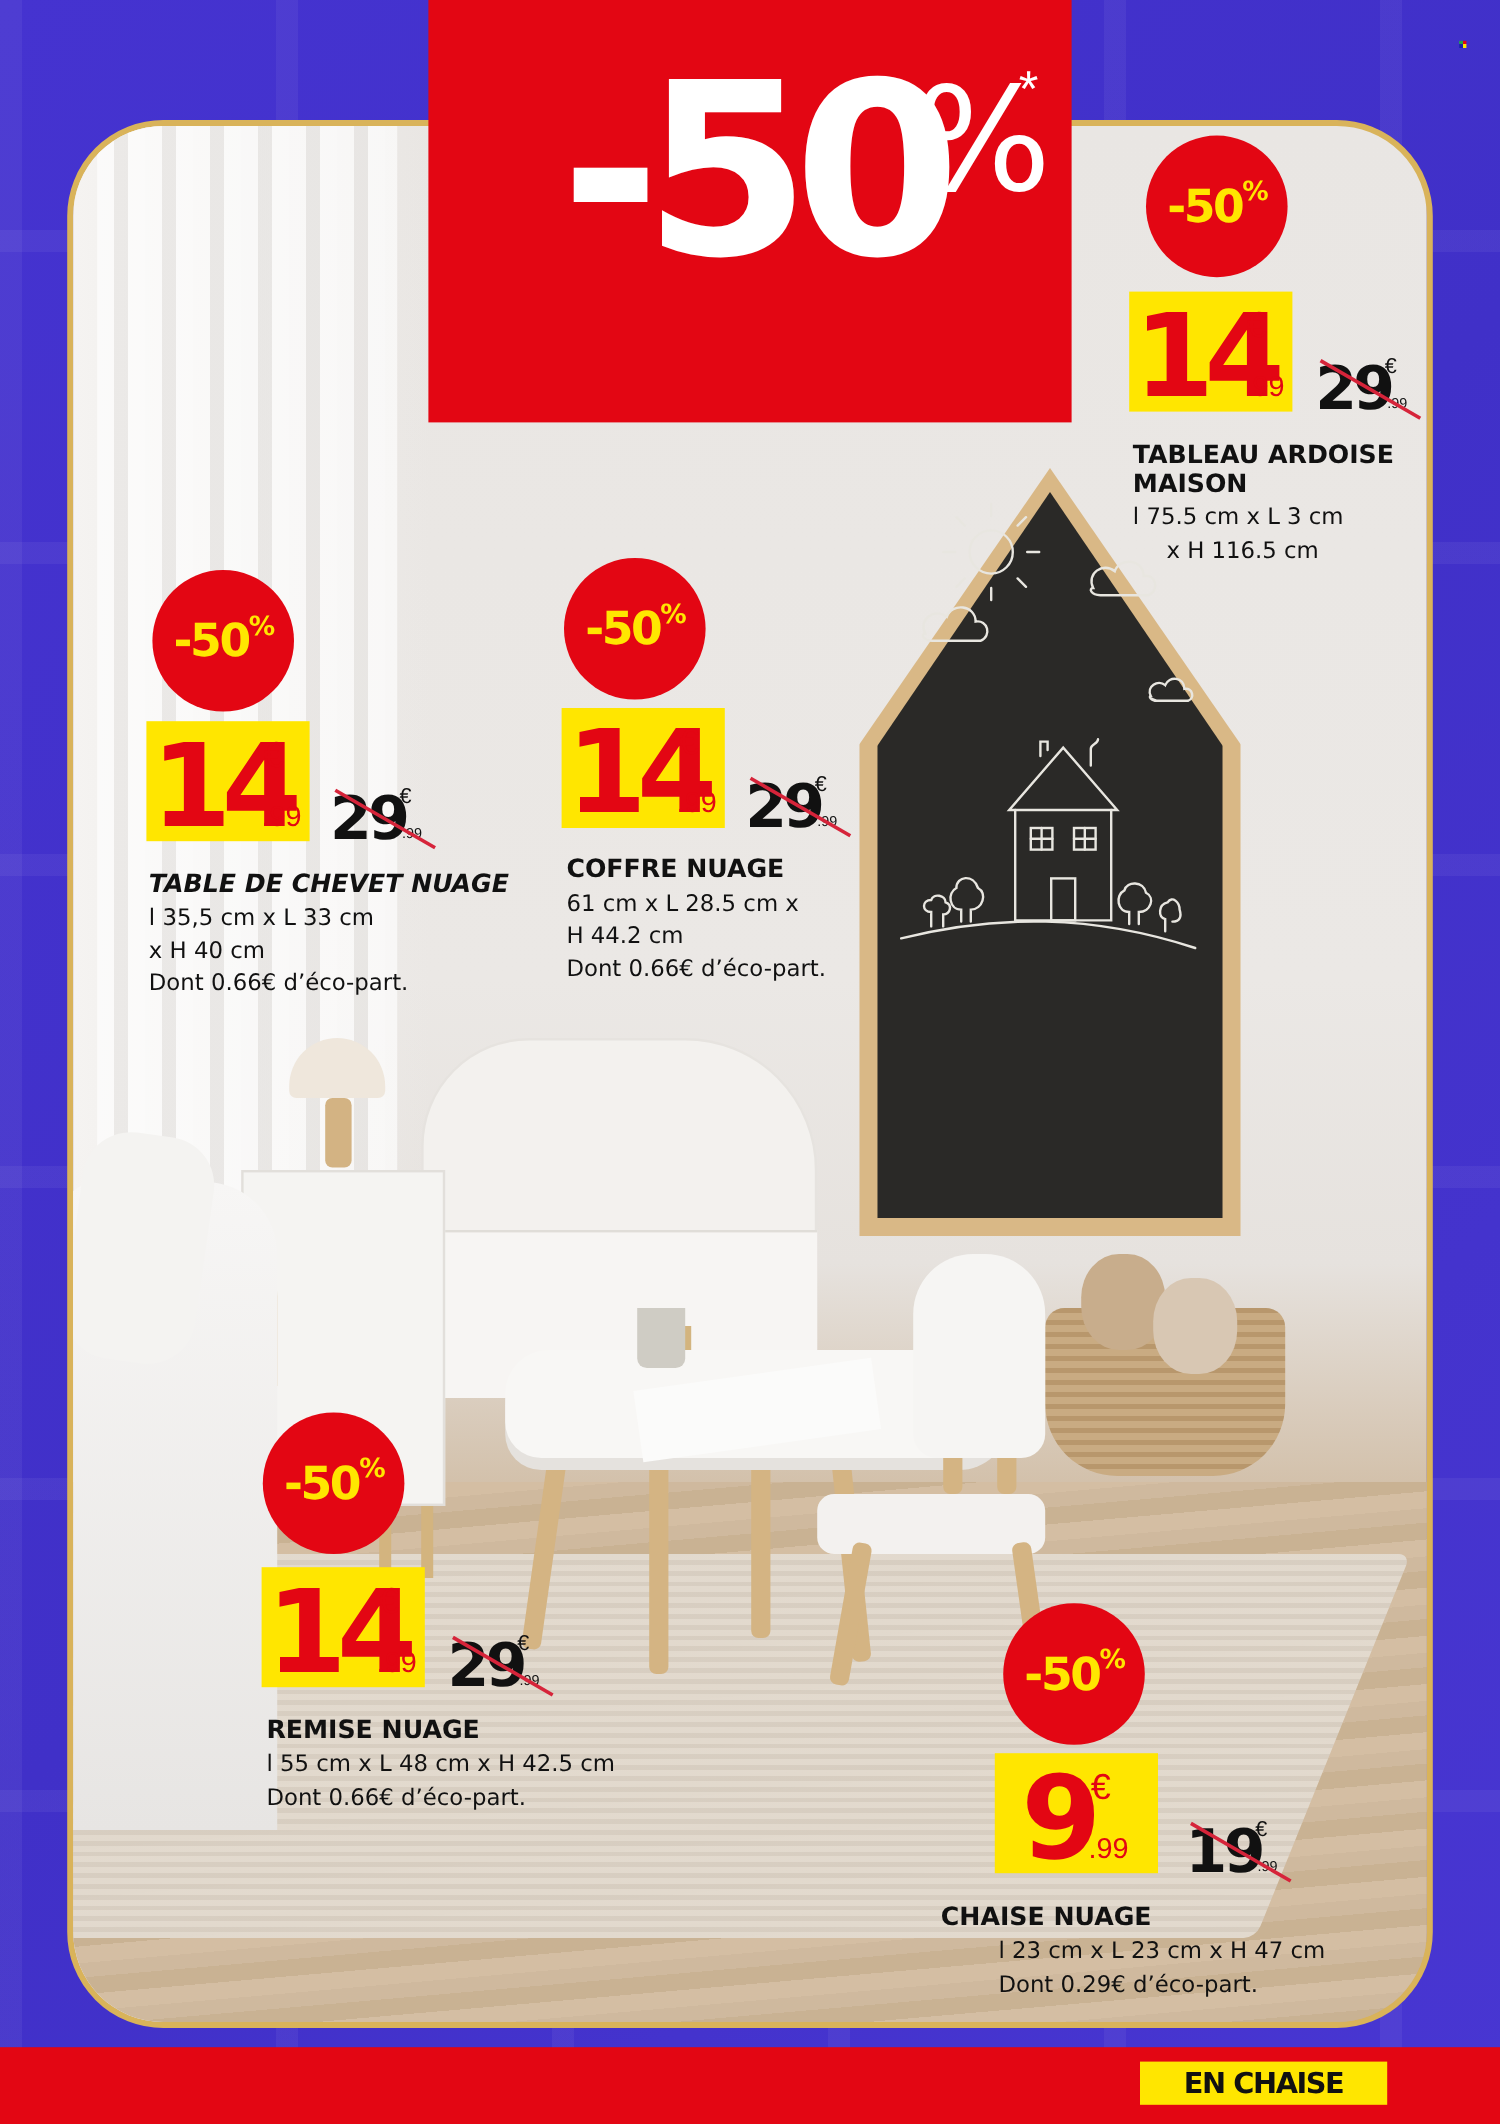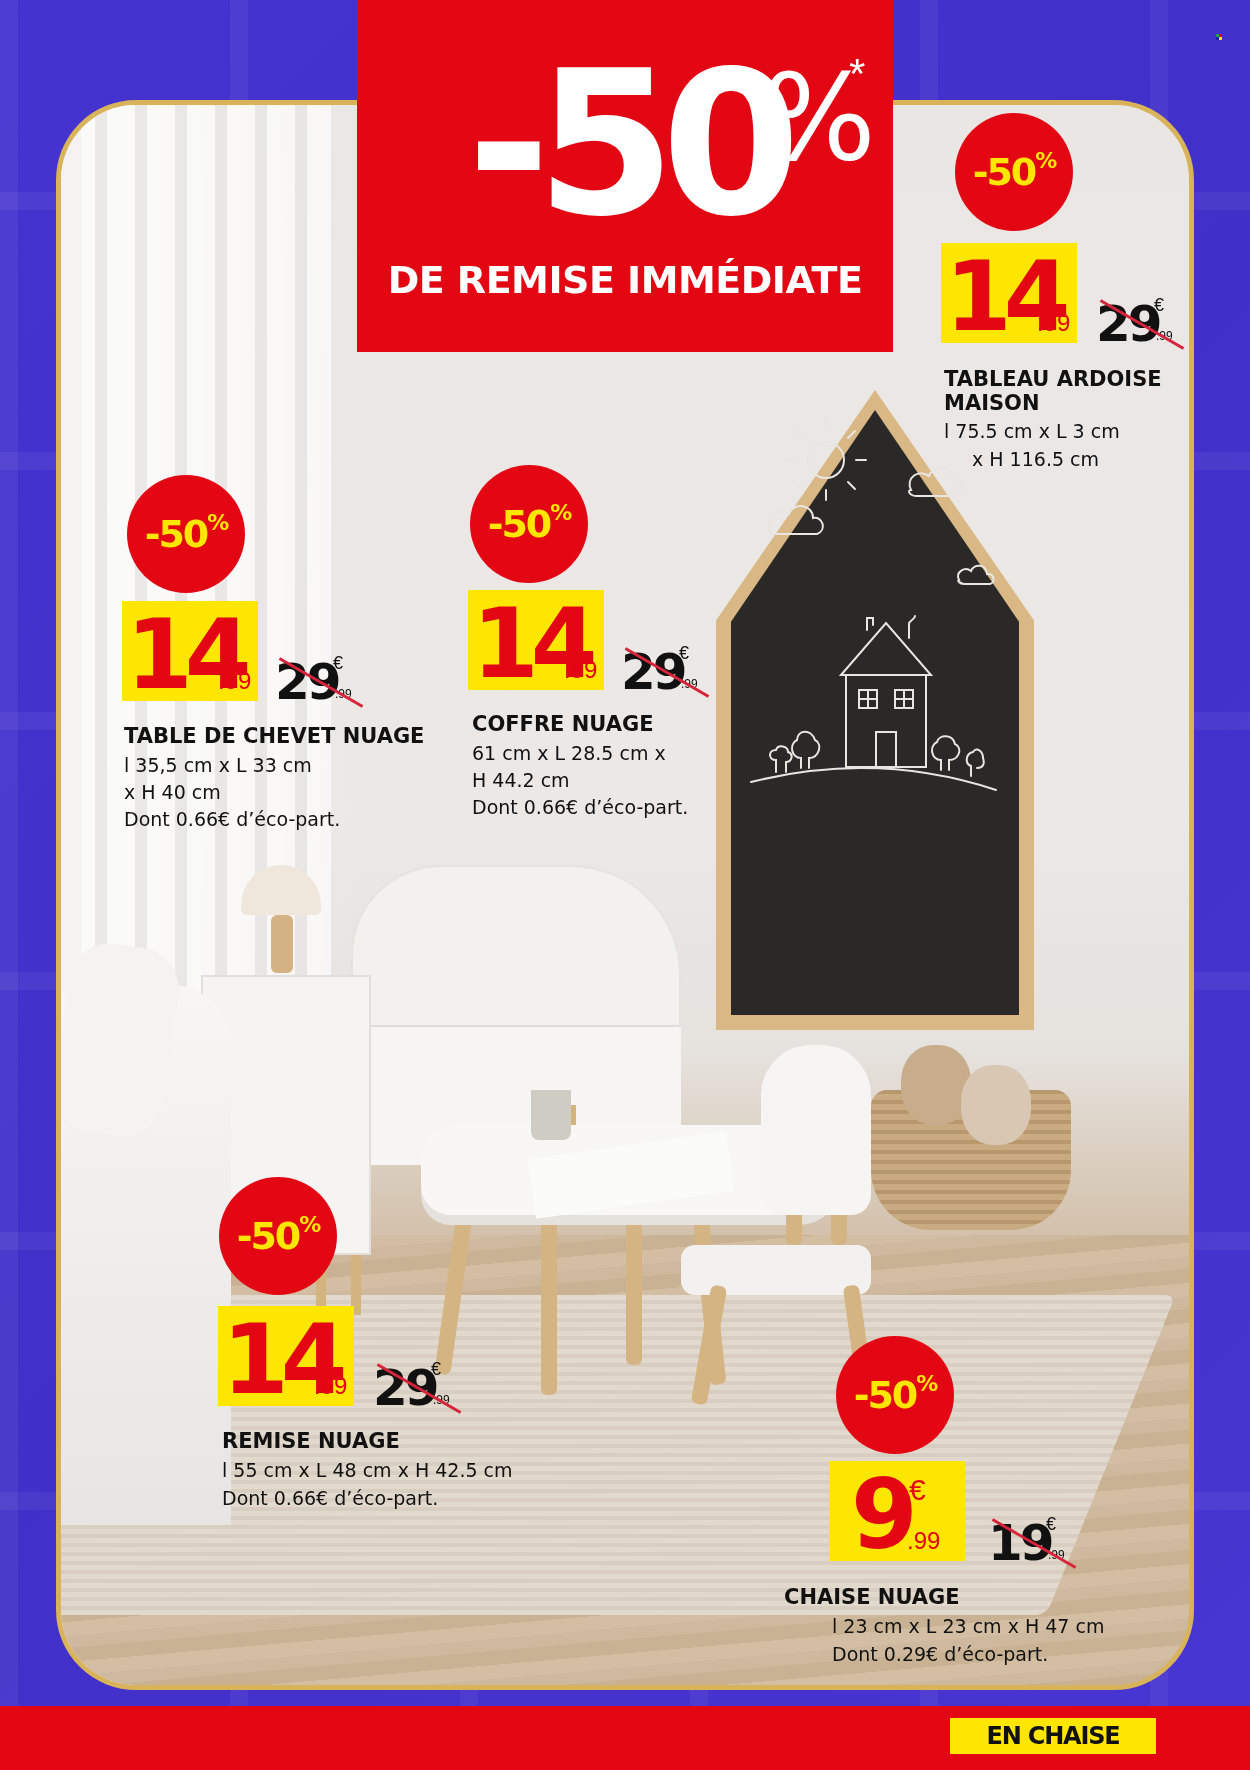--- a/index.html
+++ b/index.html
@@ -204,21 +204,20 @@
     <div class="leg" style="left:790px;top:1180px;height:120px;transform:rotate(-8deg);"></div>
   </div>
 </div>
 
 <div class="header-banner">
   <div class="header-discount">
     <span class="num">-50</span>
   </div>
   <div class="header-percent">%</div>
   <div class="header-asterisk">*</div>
-  <div class="header-sub">DE REMISE IMMÉDIATE</div>
 </div>
 
 <div>
   <div class="badge" style="left:955px;top:113px;">
     <span>-50</span>
       <span class="pct">%</span>
   </div>
   <div class="price-box" style="left:941px;top:243px;width:136px;">
     <div class="price-int">14</div>
     <div class="price-cur" style="left:98px;top:12px;">€</div>
@@ -245,21 +244,21 @@
     <div class="price-int">14</div>
     <div class="price-cur" style="left:98px;top:12px;">€</div>
     <div class="price-dec" style="left:96px;top:66px;">.99</div>
   </div>
   <div class="old-price" style="left:275px;top:653px;">
     <div class="old-int">29</div>
     <div class="old-cur">€</div>
     <div class="old-dec">.99</div>
     <div class="strike"></div>
   </div>
-  <div class="p-title" style="left:124px;top:724px;">TABLE DE CHEVET NUAGE</div>
+  <div class="p-title" style="left:124px;top:724px;font-style:italic;">TABLE DE CHEVET NUAGE</div>
   <div class="p-line" style="left:124px;top:753px;">l 35,5 cm x L 33 cm</div>
   <div class="p-line" style="left:124px;top:780px;">x H 40 cm</div>
   <div class="p-line" style="left:124px;top:807px;">Dont 0.66€ d’éco-part.</div>
 </div>
 
 <div>
   <div class="badge" style="left:470px;top:465px;">
     <span>-50</span>
       <span class="pct">%</span>
   </div>

